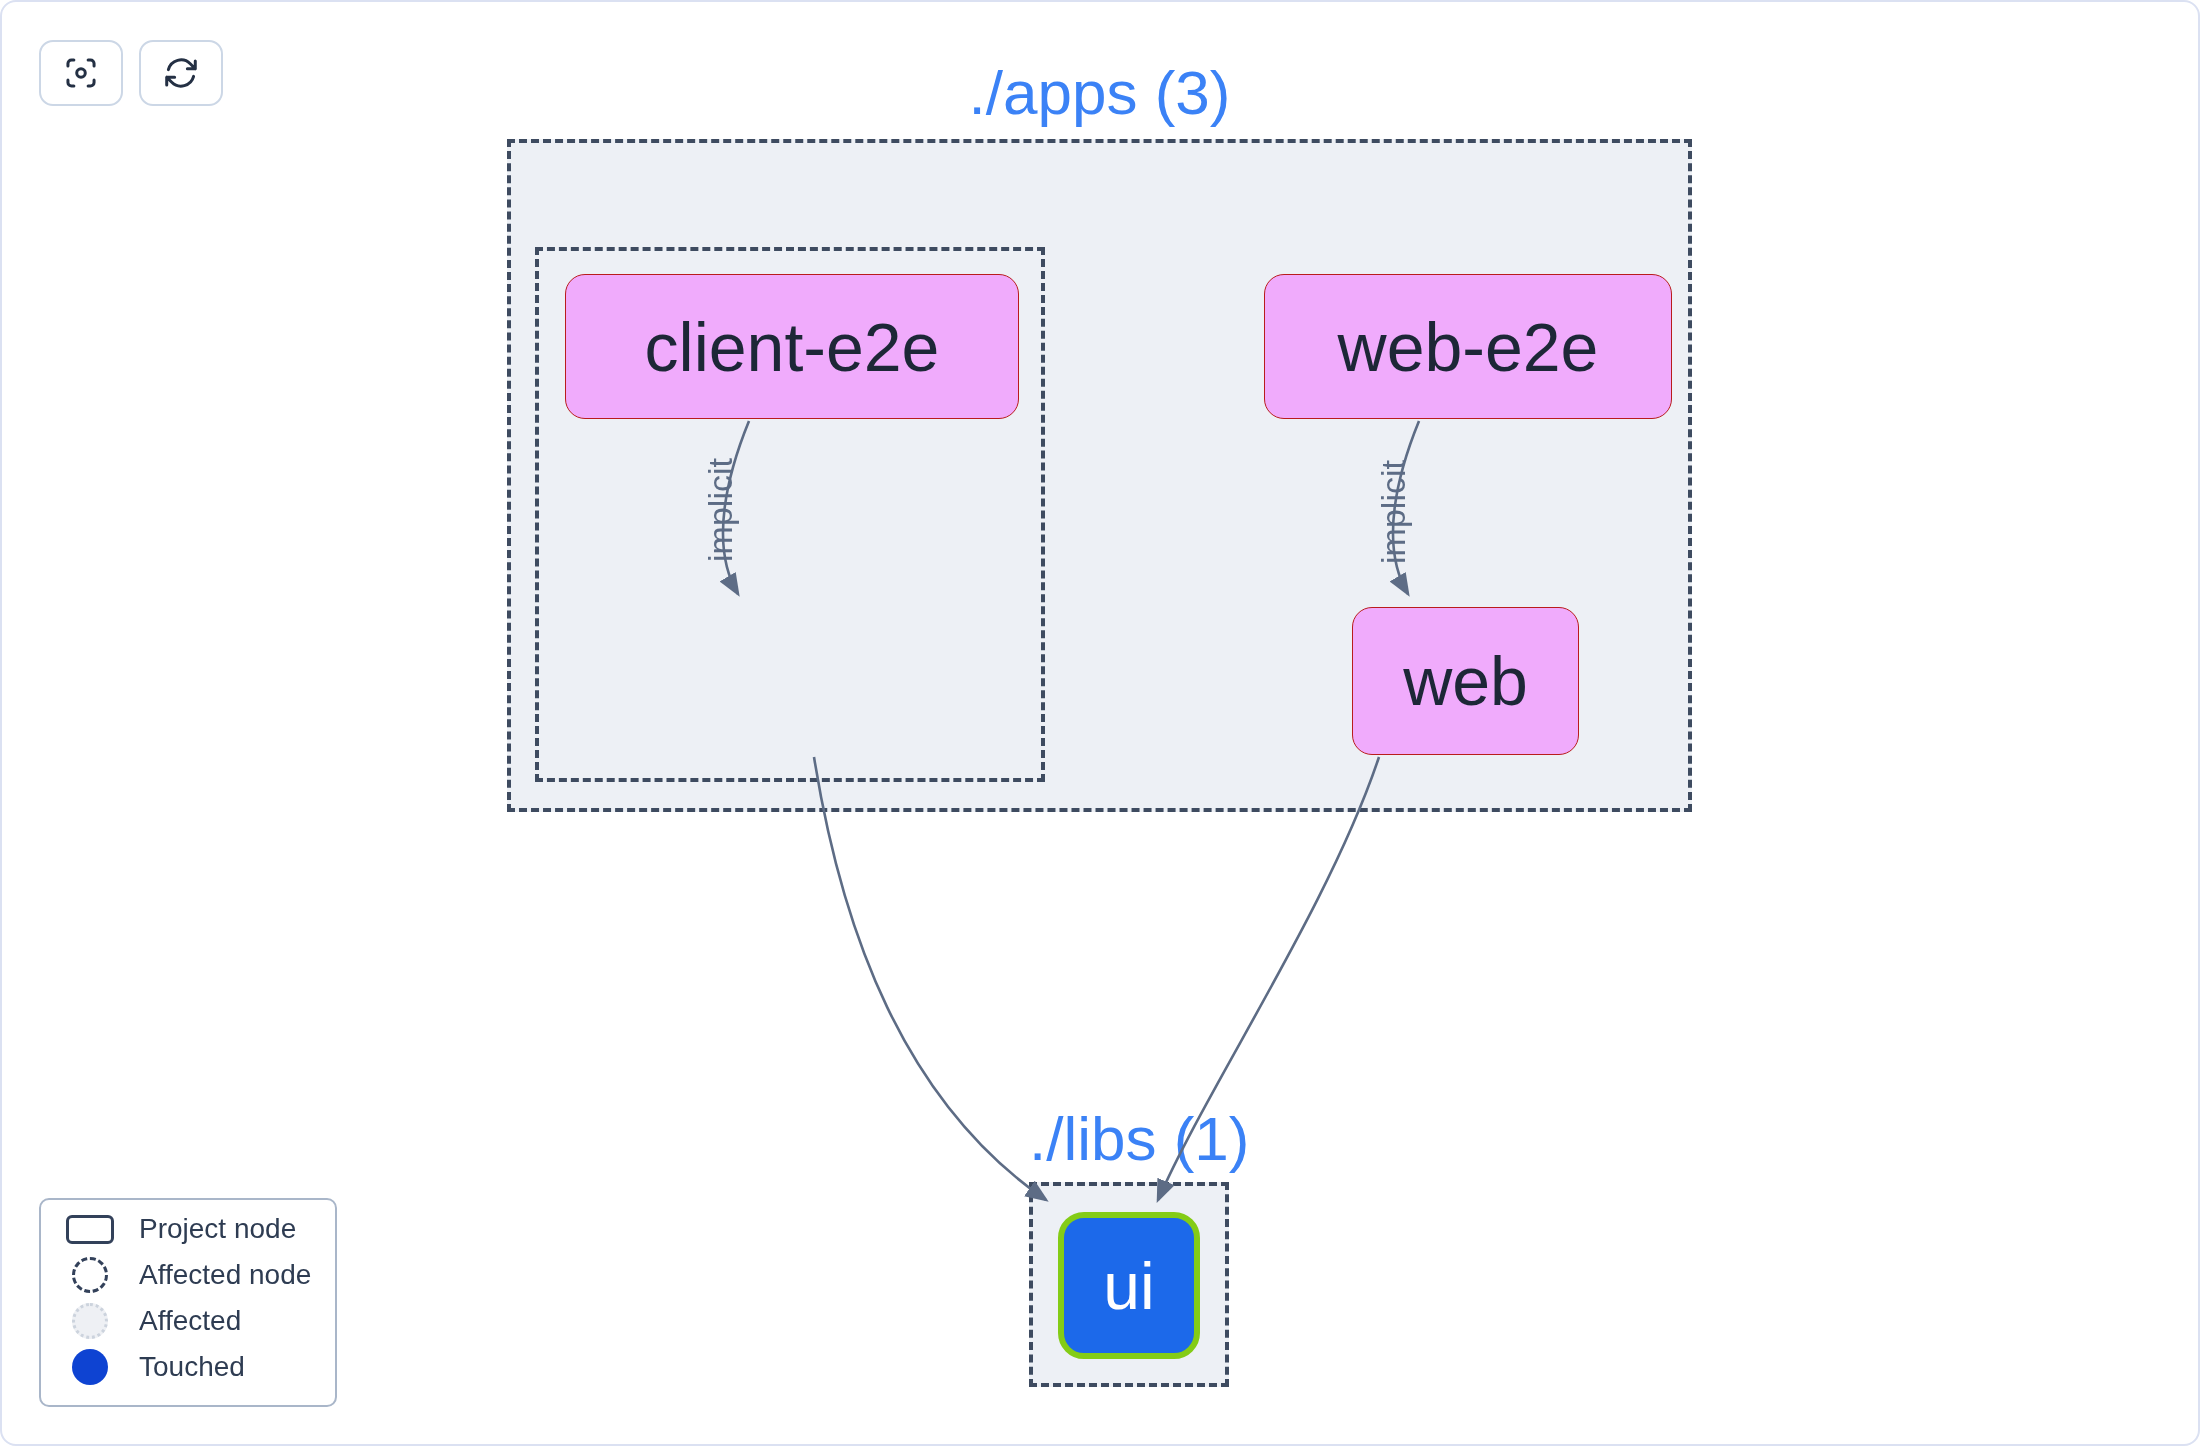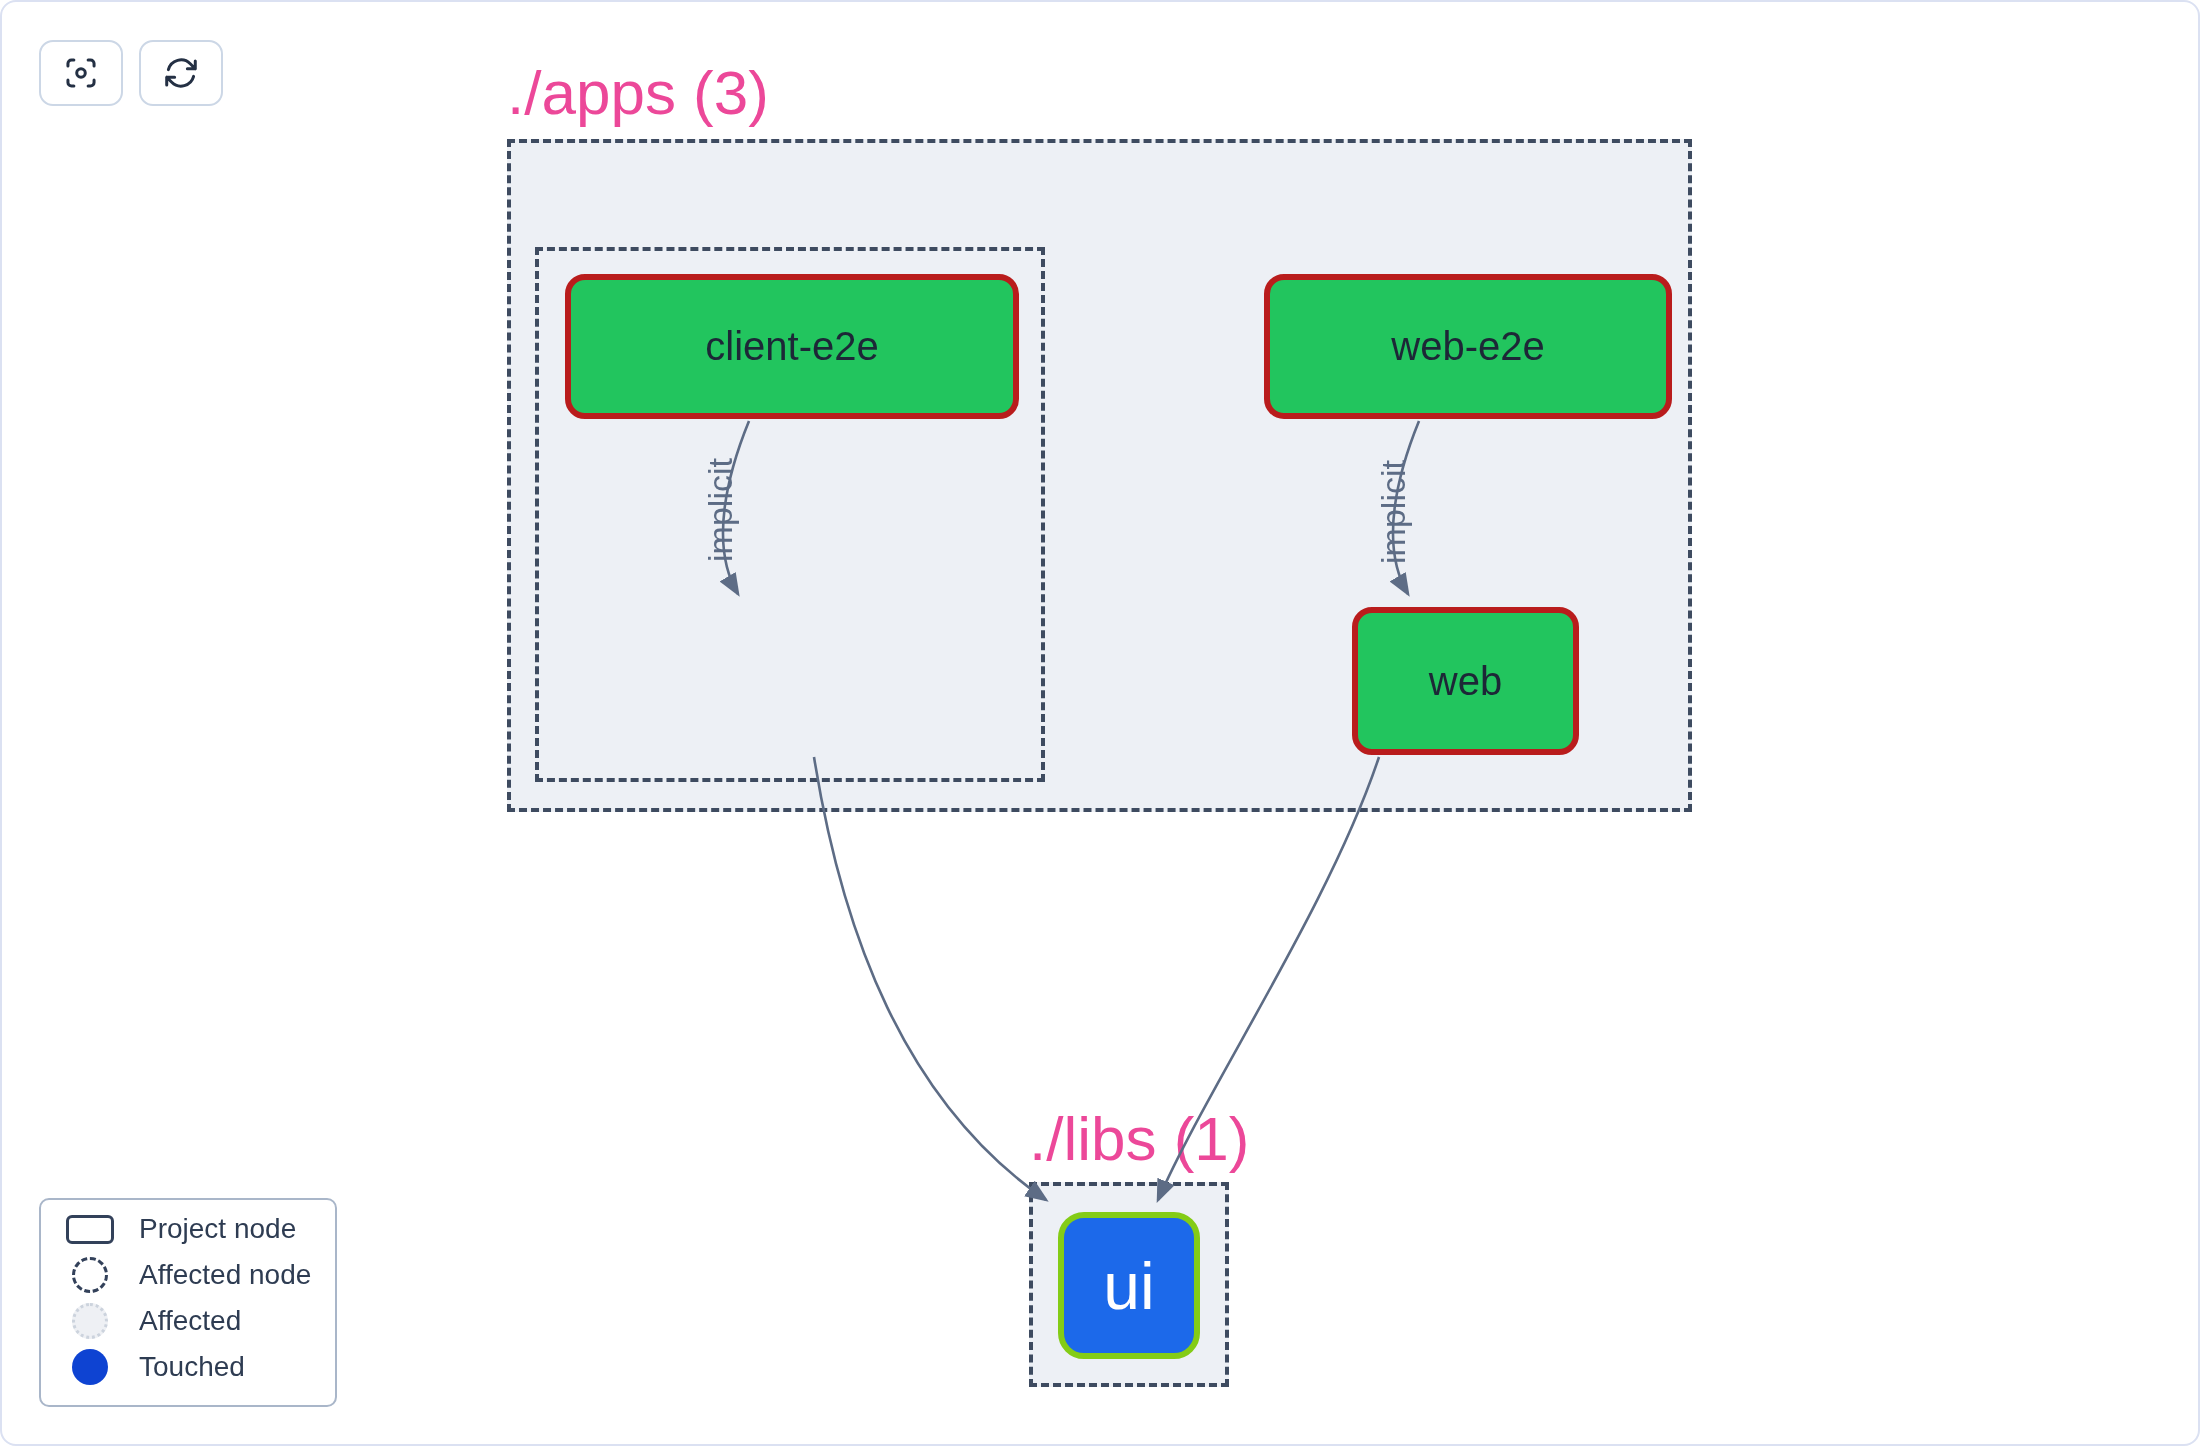--- a/index.html
+++ b/index.html
@@ -18,30 +18,30 @@
   #btn-focus{left:37px; top:38px;}
   #btn-refresh{left:137px; top:38px;}
   
   .group-box{
     position:absolute; background:#edf0f5; border:4px dashed #3e4b60; box-sizing:border-box;
   }
   #box-apps{left:505px; top:137px; width:1185px; height:673px;}
   #box-recipes{left:533px; top:245px; width:510px; height:535px;}
   #box-libs{left:1027px; top:1180px; width:200px; height:205px;}
   .group-label{
-    position:absolute; font-size:62px; color:#ec4899; text-align:left; white-space:nowrap; line-height:1.25;
+    position:absolute; font-size:62px; color:#3b82f6; text-align:center; white-space:nowrap; line-height:1.25;
   }
   #label-apps{left:505px; top:52px; width:1185px;}
   #label-recipes{left:533px; top:160px; width:440px;}
   #label-libs{left:1027px; top:1098px; width:200px;}
   
   .node{
-    position:absolute; background:#22c55e; border:6px solid #b91c1c; border-radius:20px;
+    position:absolute; background:#f0abfc; border:1px solid #b91c1c; border-radius:20px;
     box-sizing:border-box; display:flex; align-items:center; justify-content:center;
-    font-size:40px; color:#1d2737; cursor:pointer;
+    font-size:68px; color:#1d2737; cursor:pointer;
   }
   #node-client-e2e{left:563px; top:272px; width:454px; height:145px;}
   #node-web-e2e{left:1262px; top:272px; width:408px; height:145px;}
   #node-client{left:652px; top:605px; width:281px; height:148px;}
   #node-web{left:1350px; top:605px; width:227px; height:148px;text-align:center;}
   #node-ui{
     left:1056px; top:1210px; width:142px; height:147px;
     background:#1c69ea; border:6px solid #84cc16; border-radius:26px;
     color:#ffffff; font-size:66px;
   }

